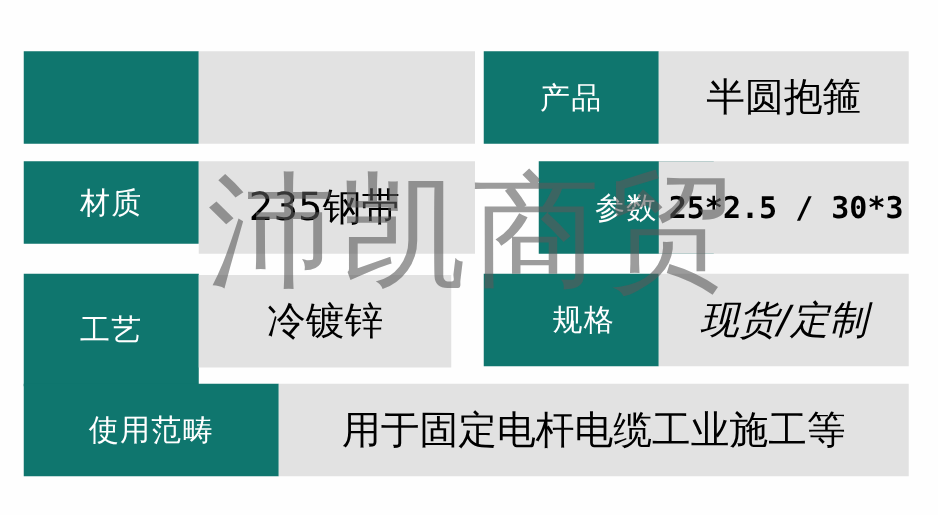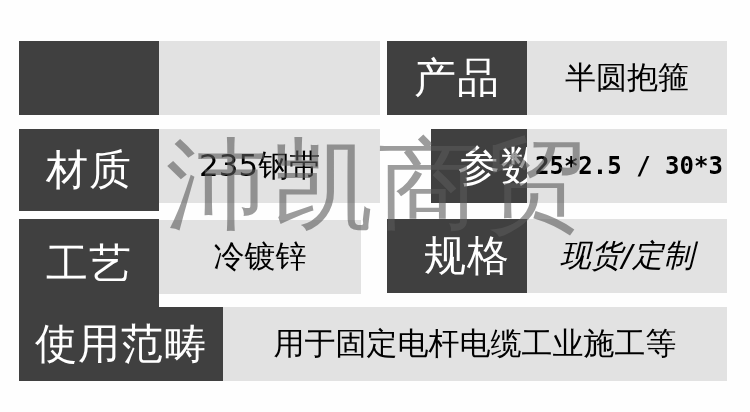--- a/index.html
+++ b/index.html
@@ -2,41 +2,41 @@
 <html><head>
   <meta charset="utf-8">
   <style>
     html, body { margin: 0; padding: 0; }
     body {
       width: 750px; height: 412px; background: #fefefe;
       position: relative; overflow: hidden;
       font-family: "DejaVu Sans", "Liberation Sans", sans-serif;
     }
     .cell { position: absolute; display: flex; align-items: center; box-sizing: border-box; }
-    .label { background: #404040; color: #fff; font-size: 42px; justify-content: center; letter-spacing: 1px; }
+    .label { background: #0f766e; color: #fff; font-size: 24px; justify-content: center; letter-spacing: 1px; }
     .value { background: #e2e2e2; color: #000; font-size: 31px; }
     .value.center { justify-content: center; }
     .value.mono { font-family: "DejaVu Sans Mono", "Liberation Mono", monospace; font-size: 24px; font-weight: bold; letter-spacing: 0px; }
     .watermark {
       position: absolute; left: 170px; top: 130px; width: 420px; height: 110px;
       font-family: "DejaVu Serif", "Liberation Serif", serif;
       font-size: 100px; line-height: 110px; color: rgba(90,90,90,0.6);
       letter-spacing: 4px; white-space: nowrap; pointer-events: none;
       transform: scaleX(1.02);
     }
   </style>
 </head>
 <body>
 
 <div class="cell label" style="left:19px;top:41px;width:140px;height:74px;"></div>
 <div class="cell value center" style="left:159px;top:41px;width:221px;height:74px;"></div>
 <div class="cell label" style="left:387px;top:41px;width:140px;height:74px;">产品</div>
 <div class="cell value center" style="left:527px;top:41px;width:200px;height:74px;">半圆抱箍</div>
 
-<div class="cell label" style="left:19px;top:129px;width:140px;height:82px;">材质</div>
+<div class="cell label" style="left:19px;top:129px;width:140px;height:66px;">材质</div>
 <div class="cell value" style="left:159px;top:129px;width:221px;height:74px;padding-left:40px;">235钢带</div>
 <div class="cell label" style="left:387px;top:129px;width:140px;height:74px;margin-left:44px;">参数</div>
 <div class="cell value mono" style="left:527px;top:129px;width:200px;height:74px;padding-left:8px;">25*2.5 / 30*3</div>
 
 <div class="cell label" style="left:19px;top:219px;width:140px;height:90px;">工艺</div>
 <div class="cell value center" style="left:159px;top:220px;width:202px;height:74px;">冷镀锌</div>
 <div class="cell label" style="left:387px;top:219px;width:140px;height:74px;padding-left:20px;">规格</div>
 <div class="cell value center" style="left:527px;top:219px;width:200px;height:74px;font-style:italic;">现货/定制</div>
 
 <div class="cell label" style="left:19px;top:307px;width:204px;height:74px;">使用范畴</div>

